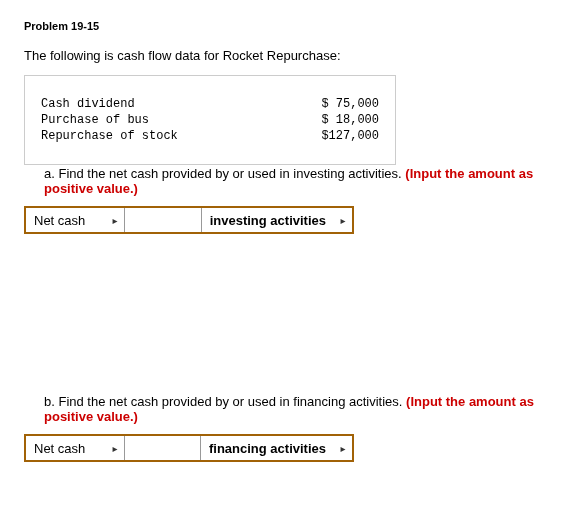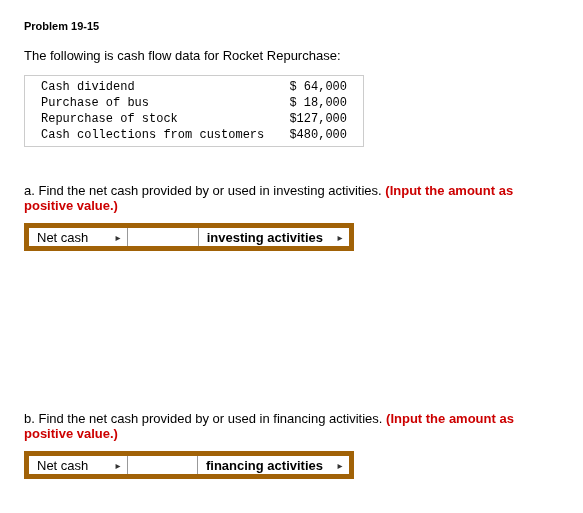--- a/index.html
+++ b/index.html
@@ -24,23 +24,23 @@
       margin-bottom: 16px;
     }
 
     .intro-text {
       font-size: 13px;
       margin-bottom: 12px;
     }
 
     .data-table {
       border: 1px solid #ccc;
-      padding: 3px 12px;
-      margin-bottom: 36px;
-      width: 340px;
+      padding: 20px 12px;
+      margin-bottom: 1px;
+      width: 372px;
     }
 
     .data-table table {
       width: 100%;
       border-collapse: collapse;
     }
 
     .data-table table tr td {
       font-family: 'Courier New', Courier, monospace;
       font-size: 12px;
@@ -48,31 +48,32 @@
     }
 
     .data-table table tr td:last-child {
       text-align: right;
       white-space: nowrap;
     }
 
     .question-text {
       font-size: 13px;
       margin-bottom: 10px;
+      margin-left: 20px;
     }
 
     .question-text .highlight {
       color: #cc0000;
       font-weight: bold;
     }
 
     .answer-row {
       display: flex;
       align-items: center;
-      border: 5px solid #a16207;
+      border: 2px solid #a16207;
       width: 330px;
       height: 28px;
       margin-bottom: 30px;
     }
 
     .answer-row .label-cell {
       padding: 0 8px;
       font-size: 13px;
       white-space: nowrap;
       min-width: 80px;
@@ -121,33 +122,29 @@
 
 <div class="problem-title">Problem 19-15</div>
 
 <p class="intro-text">The following is cash flow data for Rocket Repurchase:</p>
 
 <div class="data-table">
   <table>
     <tbody id="table-body">
     <tr>
           <td>Cash dividend</td>
-          <td>$  64,000</td>
+          <td>$  75,000</td>
         </tr>
         <tr>
           <td>Purchase of bus</td>
           <td>$  18,000</td>
         </tr>
         <tr>
           <td>Repurchase of stock</td>
           <td>$127,000</td>
-        </tr>
-        <tr>
-          <td>Cash collections from customers</td>
-          <td>$480,000</td>
         </tr>
       </tbody>
   </table>
 </div>
 
 <p class="question-text">
   <span>a. Find the net cash provided by or used in investing activities.</span>
   <span class="highlight">(Input the amount as positive value.)</span>
 </p>
 

